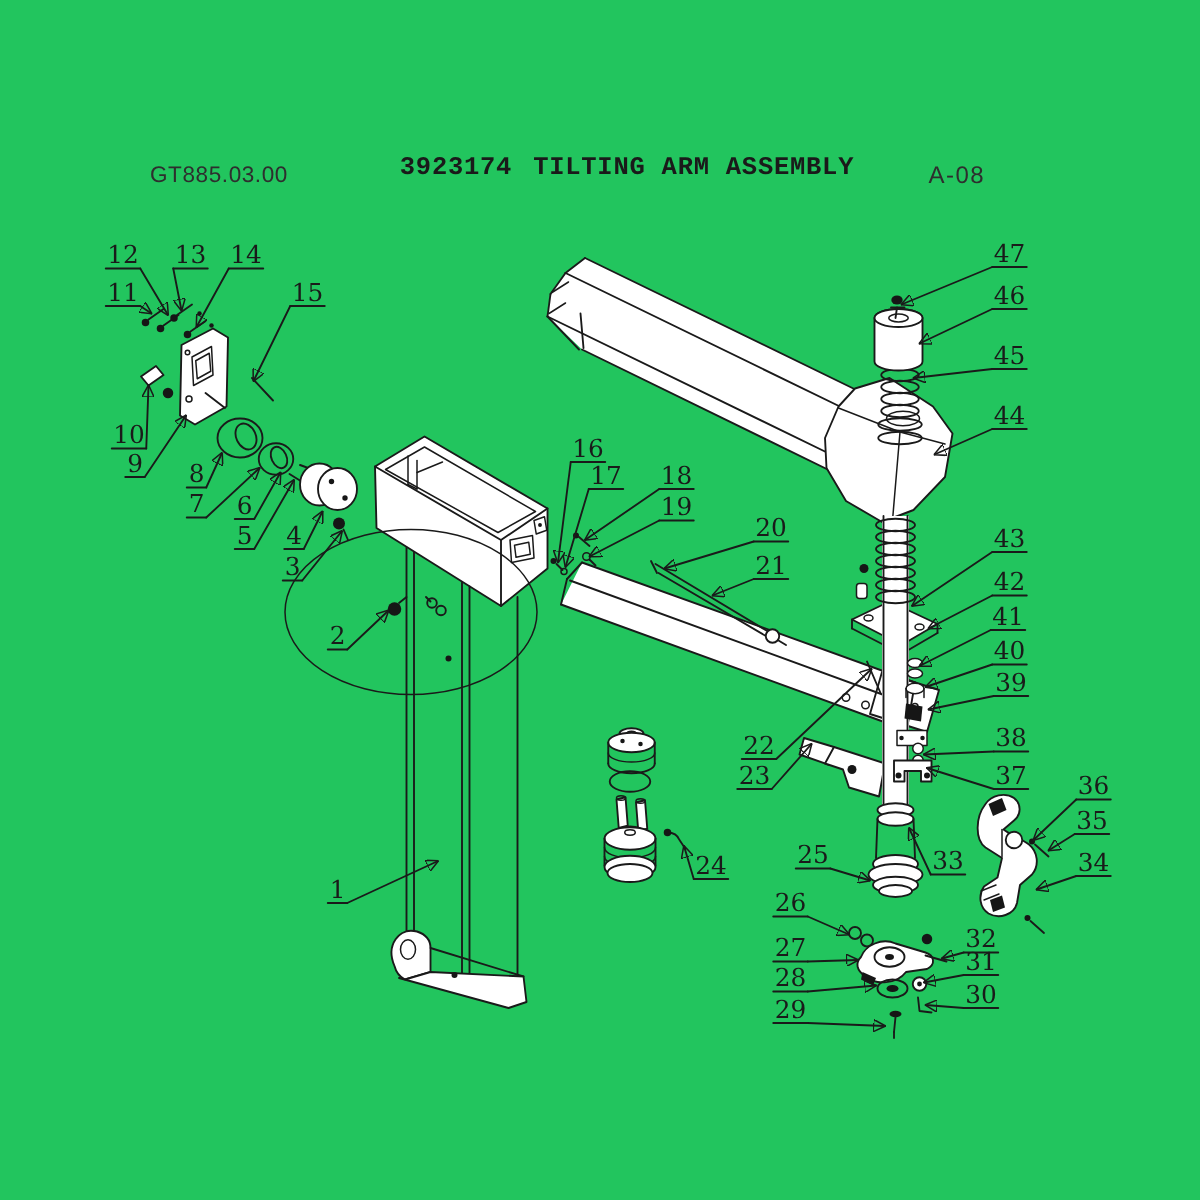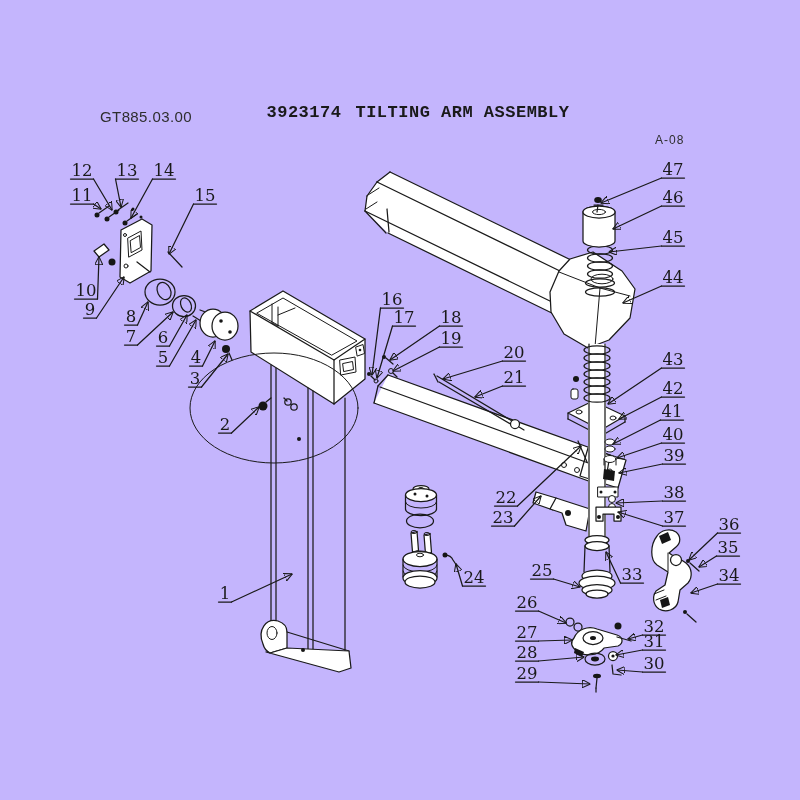--- a/index.html
+++ b/index.html
@@ -1,23 +1,23 @@
 <!DOCTYPE html>
 <html><head>
 <meta charset="utf-8">
 <style>
   html,body{margin:0;padding:0;background:#fff;}
-  .page{position:relative;width:800px;height:800px;background:#c4b5fd;overflow:hidden;
+  .page{position:relative;width:800px;height:800px;background:#22c55e;overflow:hidden;
         font-family:"Liberation Sans",sans-serif;}
   .hdr-doc{position:absolute;left:100px;top:108px;font-size:15px;letter-spacing:.4px;color:#2e2e2e;}
   .hdr-title{position:absolute;left:18px;top:103px;width:800px;text-align:center;
              font-family:"Liberation Mono",monospace;font-weight:700;font-size:17px;
              letter-spacing:.5px;color:#1a1a1a;white-space:nowrap;}
   .hdr-title .num{margin-right:14px;}
-  .hdr-page{position:absolute;left:655px;top:109px;font-size:12px;letter-spacing:1px;color:#2e2e2e;margin-top:24px;}
+  .hdr-page{position:absolute;left:619px;top:109px;font-size:16px;letter-spacing:1px;color:#2e2e2e;}
   svg#art{position:absolute;left:0;top:0;}
   svg#art line, svg#art path, svg#art ellipse, svg#art circle, svg#art rect, svg#art polygon{
     stroke:#1a1a1a;fill:none;stroke-width:1.25;stroke-linecap:round;stroke-linejoin:round;}
   svg#art .fw{fill:#ffffff;}
   svg#art .fb{fill:#161616;stroke:none;}
   svg#art .ns{stroke:none;}
   svg#art .thin{stroke-width:1;}
   .cn{font-family:"DejaVu Serif",serif;font-size:16.5px;fill:#1a1a1a;text-anchor:middle;stroke:none;}
   .ul,.ldr{stroke:#1a1a1a;stroke-width:1.05;fill:none;}
 </style>

